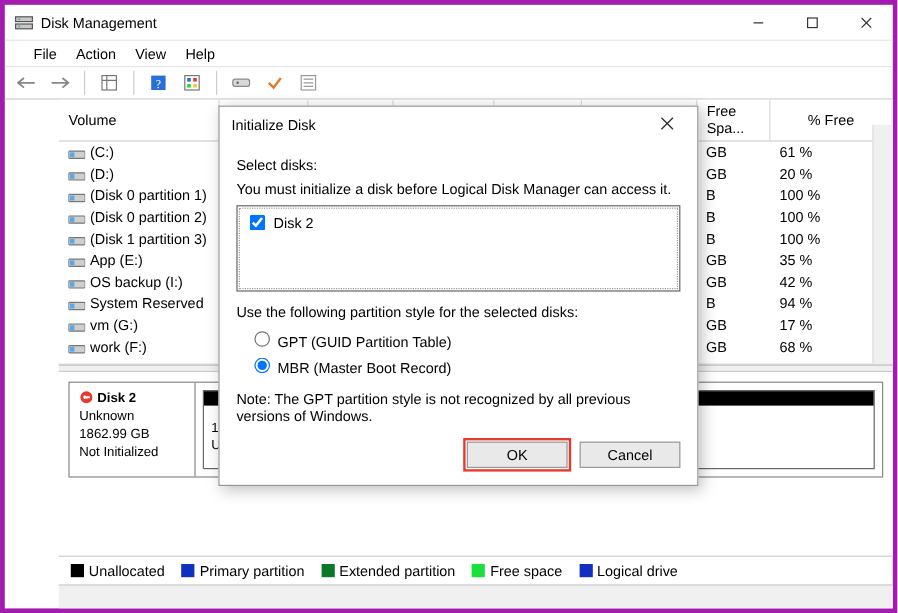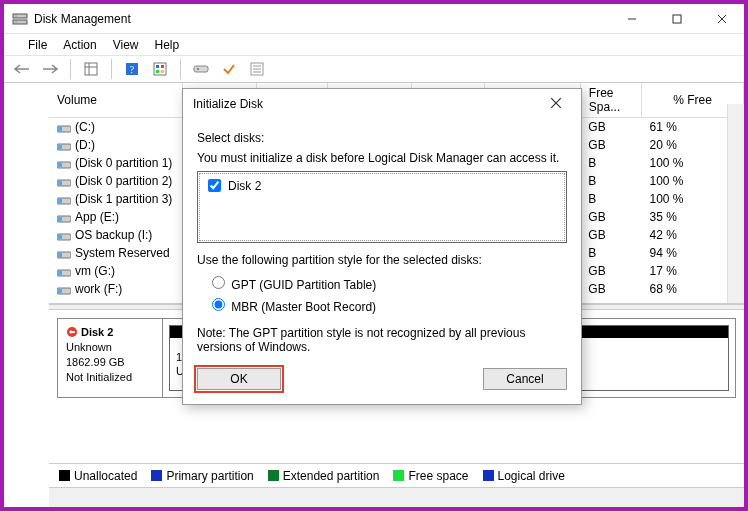--- a/index.html
+++ b/index.html
@@ -39,21 +39,21 @@
   .dialog { position:absolute; left:178px; top:84px; width:400px; background:#fff; border:1px solid #999; box-shadow:3px 3px 12px rgba(0,0,0,0.25); z-index:50; }
   .dlg-title { height:30px; display:flex; align-items:center; padding:0 10px; font-size:12px; }
   .dlg-title .t { flex:1; }
   .dlg-close { width:30px; text-align:center; font-size:14px; }
   .dlg-body { padding:6px 14px 14px 14px; font-size:12px; }
   .dlg-body p { margin:6px 0; }
   .disk-sel { border:1px solid #666; border-style:solid; height:72px; padding:4px 6px; margin:2px 0 10px 0; background:#fff; outline:1px dotted #999; outline-offset:-3px; }
   .disk-sel label { display:flex; align-items:center; gap:4px; }
   .radio-group { margin:4px 0 0 10px; }
   .radio-group label { display:block; margin:3px 0; }
-  .dlg-buttons { display:flex; justify-content:space-between; gap:10px; margin-top:14px; }
+  .dlg-buttons { display:flex; justify-content:flex-end; gap:10px; margin-top:14px; }
   .btn { width:84px; height:22px; border:1px solid #999; background:#e9e9e9; font-size:12px; display:flex; align-items:center; justify-content:center; }
   .btn.primary { outline:2px solid #e53b2f; outline-offset:1px; }
   .scroll-hint { position:absolute; right:0; top:21px; bottom:0; width:17px; background:#f0f0f0; border-left:1px solid #ddd; }
 </style>
 </head>
 <body>
 
 <div class="window">
 
   <div class="titlebar">

